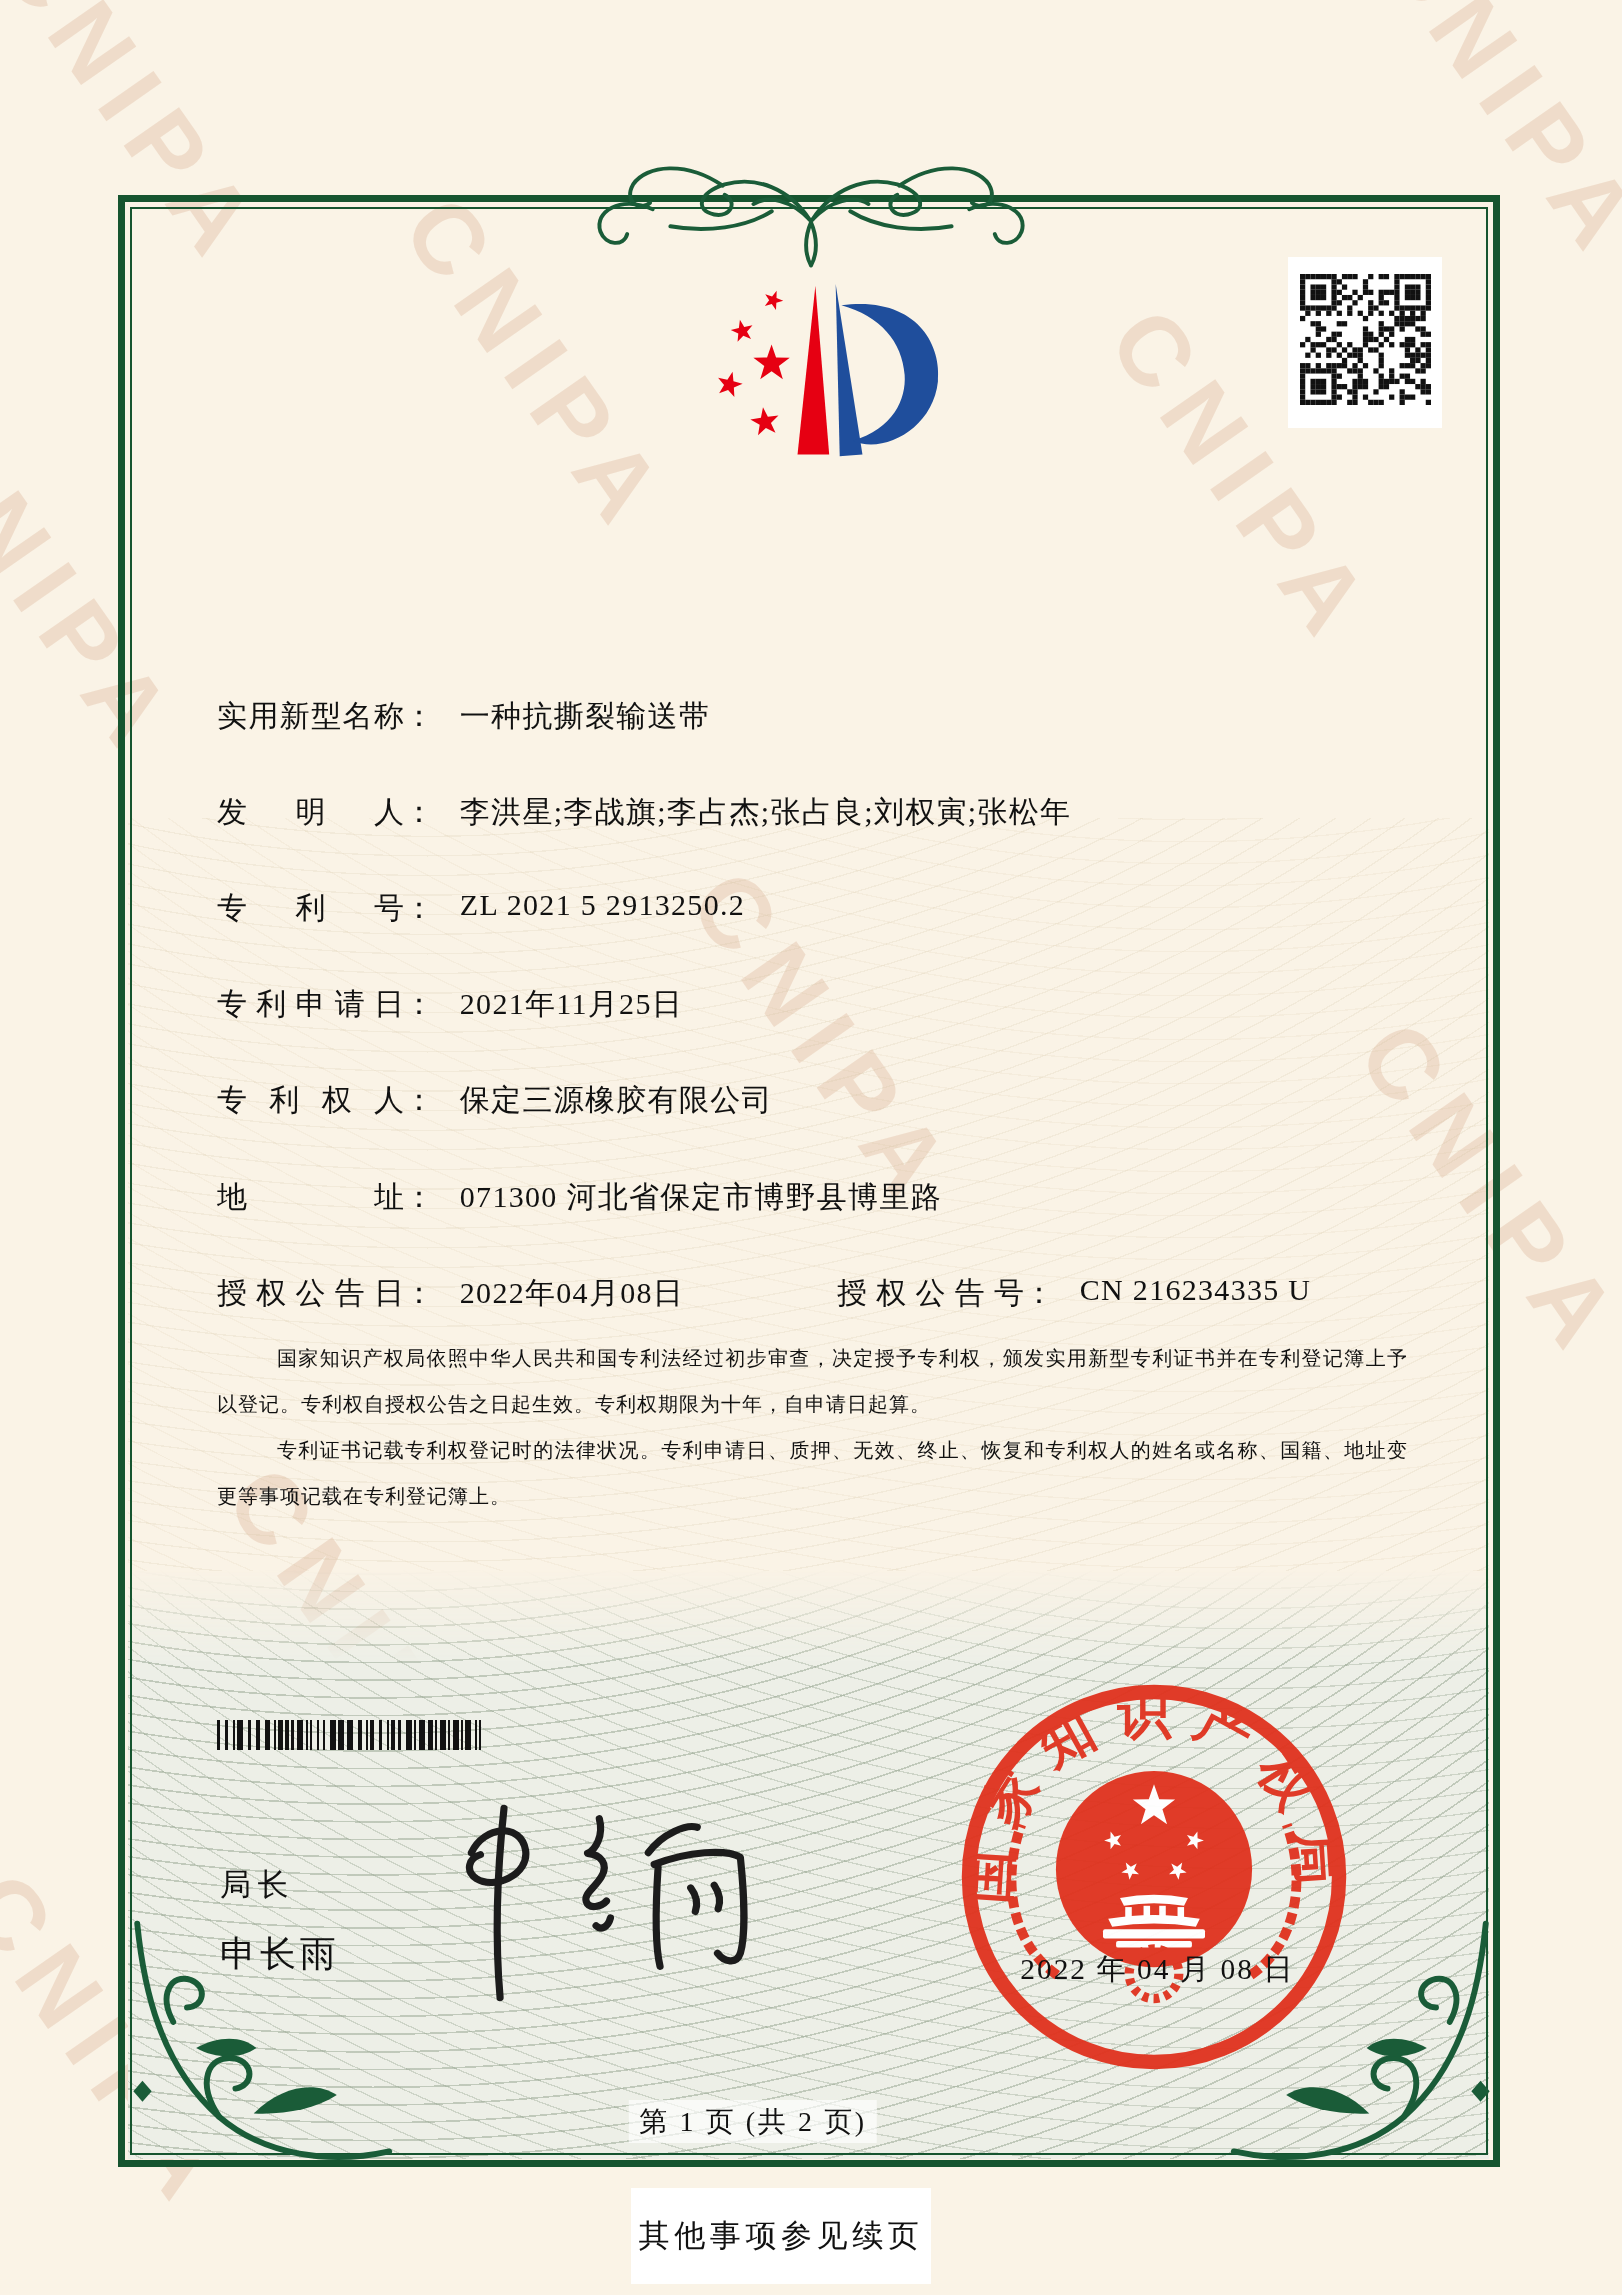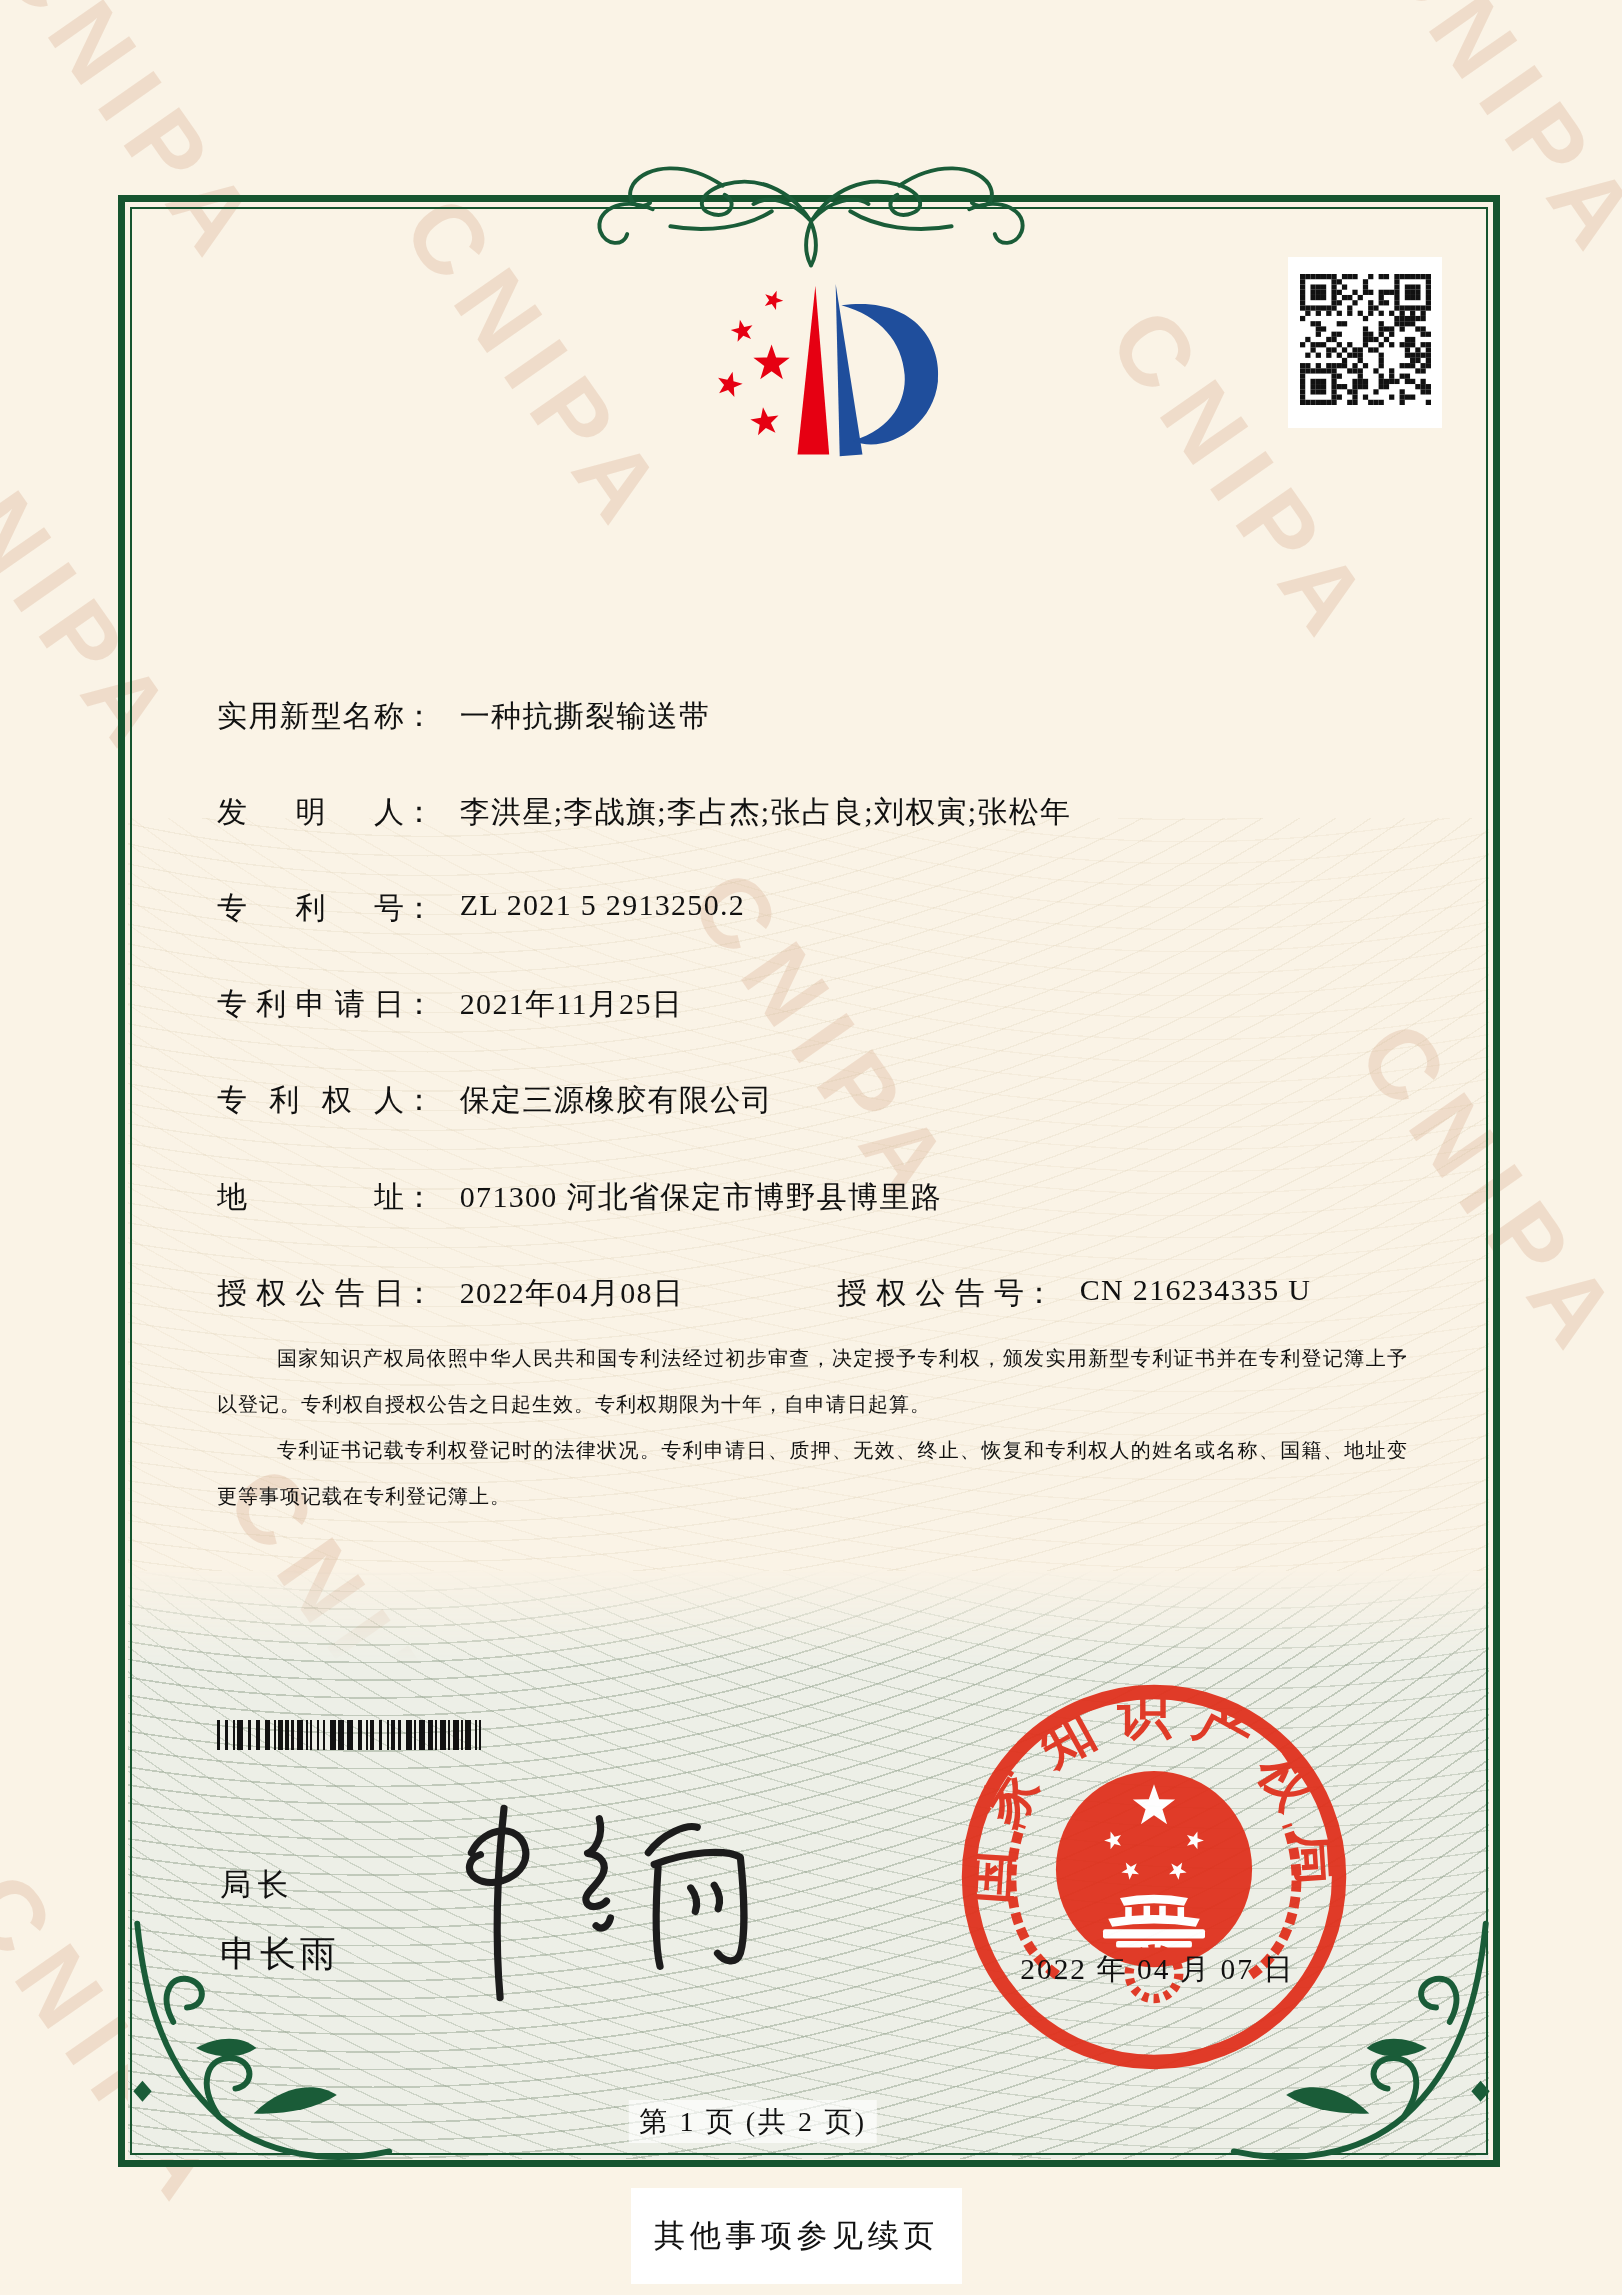--- a/index.html
+++ b/index.html
@@ -59,21 +59,21 @@
   .officer-name{position:absolute;left:220px;top:1930px;font-size:36px;letter-spacing:3.9px;}
   .signature{position:absolute;left:432px;top:1790px;z-index:5;}
 
   .seal{position:absolute;left:950px;top:1673px;z-index:5;mix-blend-mode:multiply;opacity:.94;}
   .seal-date{position:absolute;left:979px;top:1950px;width:357px;text-align:center;
              font-size:29.4px;letter-spacing:2px;z-index:6;}
 
   .page-info{position:absolute;left:753px;top:2100px;transform:translateX(-50%);
              font-size:28px;letter-spacing:2.6px;background:rgba(255,255,255,.65);
              padding:2.6px 10.5px;z-index:6;white-space:nowrap;}
-  .cont-box{position:absolute;left:631px;top:2188px;width:331px;height:96px;background:#fff;
+  .cont-box{position:absolute;left:631px;top:2188px;width:300px;height:96px;background:#fff;
             z-index:6;display:flex;align-items:center;justify-content:center;}
   .cont-box span{font-size:31px;letter-spacing:4.6px;}
 </style>
 </head>
 <body>
 
 <div class="page">
 
   <span class="wm" style="left:131px;top:98px">CNIPA</span>
   <span class="wm" style="left:1512px;top:92px">CNIPA</span>
@@ -536,21 +536,21 @@
           <rect x="-44" y="46" width="10" height="16"></rect>
           <rect x="-16" y="44" width="10" height="18"></rect>
           <rect x="8" y="44" width="10" height="18"></rect>
           <rect x="36" y="46" width="10" height="16"></rect>
           <rect x="-78" y="80" width="156" height="14" rx="3"></rect>
           <rect x="-58" y="98" width="116" height="10" rx="3"></rect>
         </g>
         <circle cy="148" r="38" fill="none" stroke="#e0301b" stroke-width="14" stroke-dasharray="9 8"></circle>
       </g>
     </svg>
-    <div class="seal-date">2022 年 04 月 07 日</div>
+    <div class="seal-date">2022 年 04 月 08 日</div>
 
     <div class="page-info">第 1 页 (共 2 页)</div>
     <div class="cont-box">
       <span>其他事项参见续页</span>
     </div>
 
   </div>
 </div>
 
 

